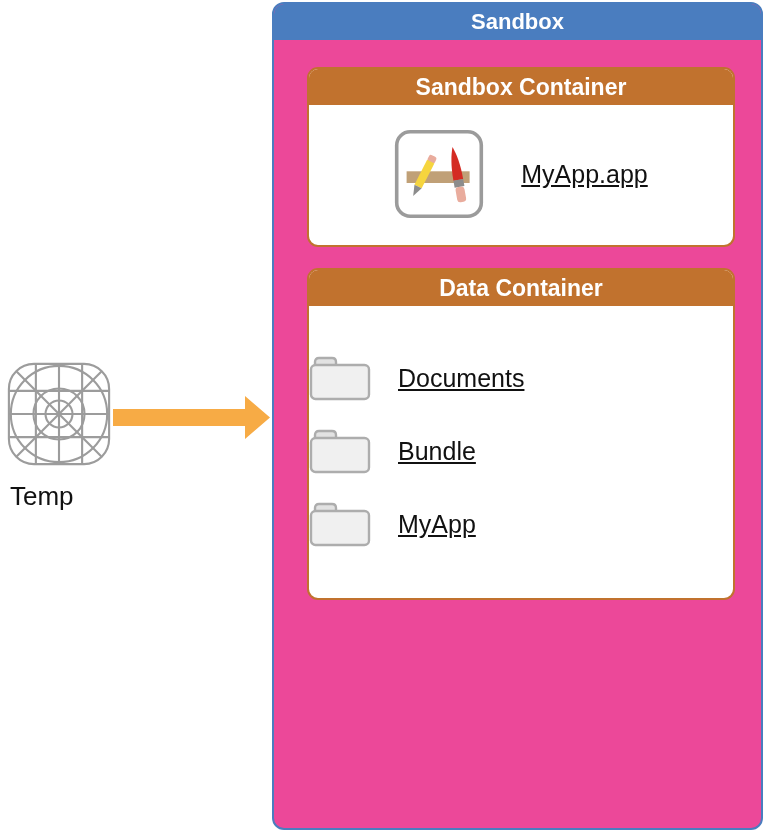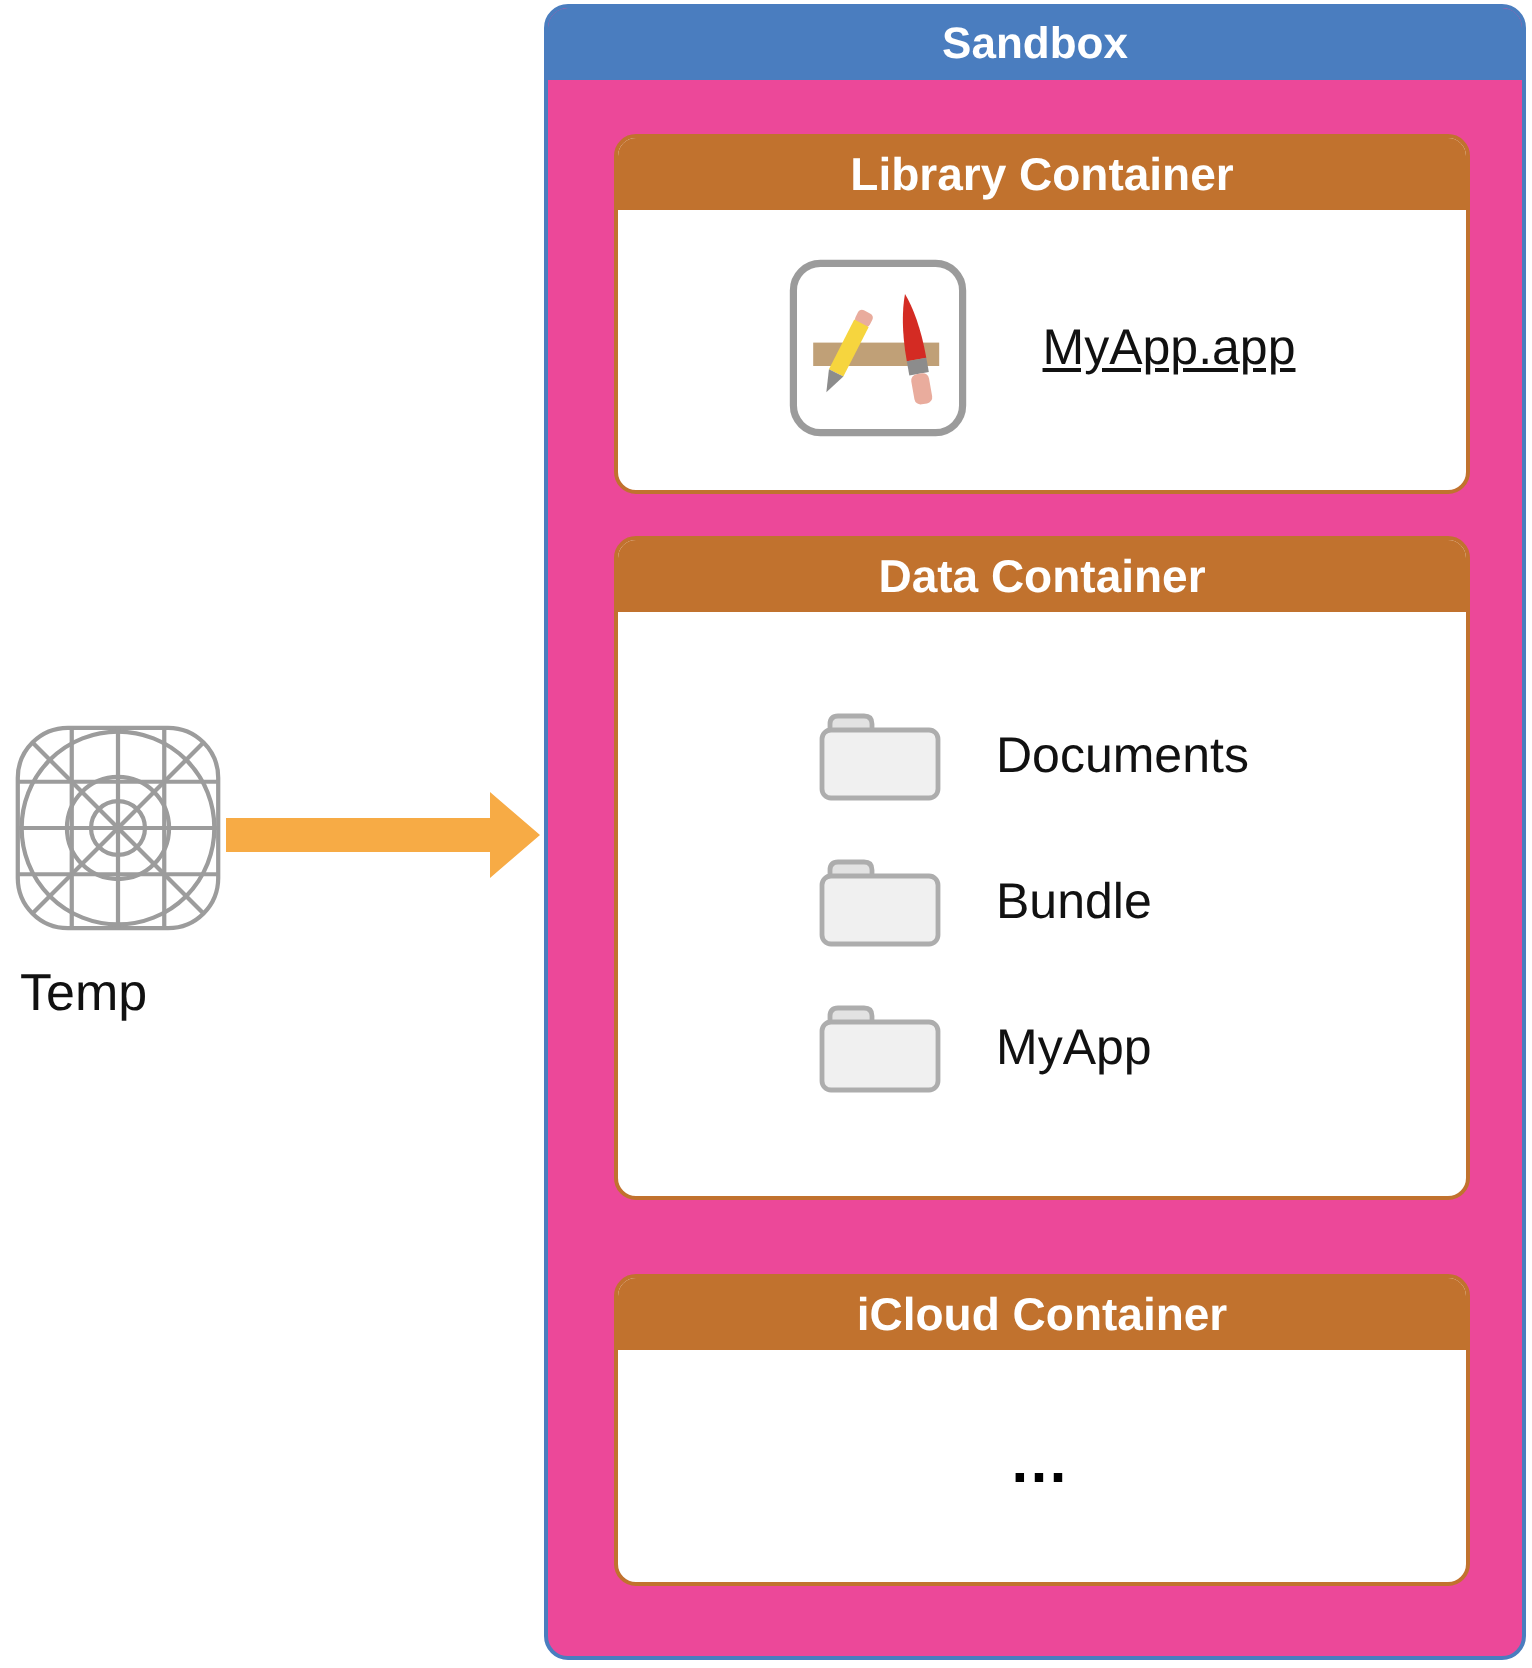--- a/index.html
+++ b/index.html
@@ -73,21 +73,21 @@
   }
   .item-label{
     font-size:25px; line-height:1; color:var(--ink);
     white-space:nowrap;
   }
 
   .data-body{
     height:290px;
     display:flex; flex-direction:column; justify-content:center;
     gap:27px;
-    padding-left:100px;
+    text-decoration:underline;
   }
   .folder-row{ display:flex; align-items:center; height:46px; }
   .folder-row .item-label{ margin-left:27px; }
 
   .icloud-body{
     height:114px;
     display:flex; align-items:center; justify-content:center;
   }
   .ellipsis{
     font-size:30px; font-weight:bold; letter-spacing:3px;
@@ -125,21 +125,21 @@
   <div class="app-label">Temp</div>
 
   <svg class="arrow" width="158" height="43" viewBox="0 0 158 43">
     <polygon points="0,13 132,13 132,0 157,21.5 132,43 132,30 0,30"></polygon>
   </svg>
 
   <div class="sandbox">
     <div class="sandbox-header">Sandbox</div>
 
     <div class="container bundle">
-      <div class="container-header">Library Container</div>
+      <div class="container-header">Sandbox Container</div>
       <div class="bundle-body">
         <svg width="90" height="90" viewBox="0 0 100 100">
           <rect x="3" y="3" width="94" height="94" rx="15" fill="#ffffff" stroke="#9B9B9B" stroke-width="4"></rect>
           <rect x="14" y="47" width="70" height="13" fill="#C0A077"></rect>
           <g transform="translate(44,30) rotate(27)">
             <rect x="-4.5" y="0" width="9" height="8" rx="2.5" fill="#E9AC9D"></rect>
             <rect x="-4.5" y="7" width="9" height="31" fill="#F6D53E"></rect>
             <polygon points="-4.5,38 4.5,38 0,50" fill="#8C8C8C"></polygon>
           </g>
           <g transform="translate(65,20) rotate(-10)">
@@ -176,21 +176,15 @@
           <svg width="62" height="46" viewBox="0 0 62 46">
             <path d="M6,14 L6,7 Q6,3 10,3 L23,3 Q27,3 27,7 L27,14 Z" fill="#E2E2E2" stroke="#ADADAD" stroke-width="2.4"></path>
             <rect x="2" y="10" width="58" height="34" rx="4.5" fill="#F0F0F0" stroke="#ADADAD" stroke-width="2.4"></rect>
           </svg>
           <div class="item-label">MyApp</div>
         </div>
 
       </div>
     </div>
 
-    <div class="container icloud">
-      <div class="container-header">iCloud Container</div>
-      <div class="icloud-body">
-        <div class="ellipsis">…</div>
-      </div>
-    </div>
 
   </div>
 </div>
 
 </body></html>

